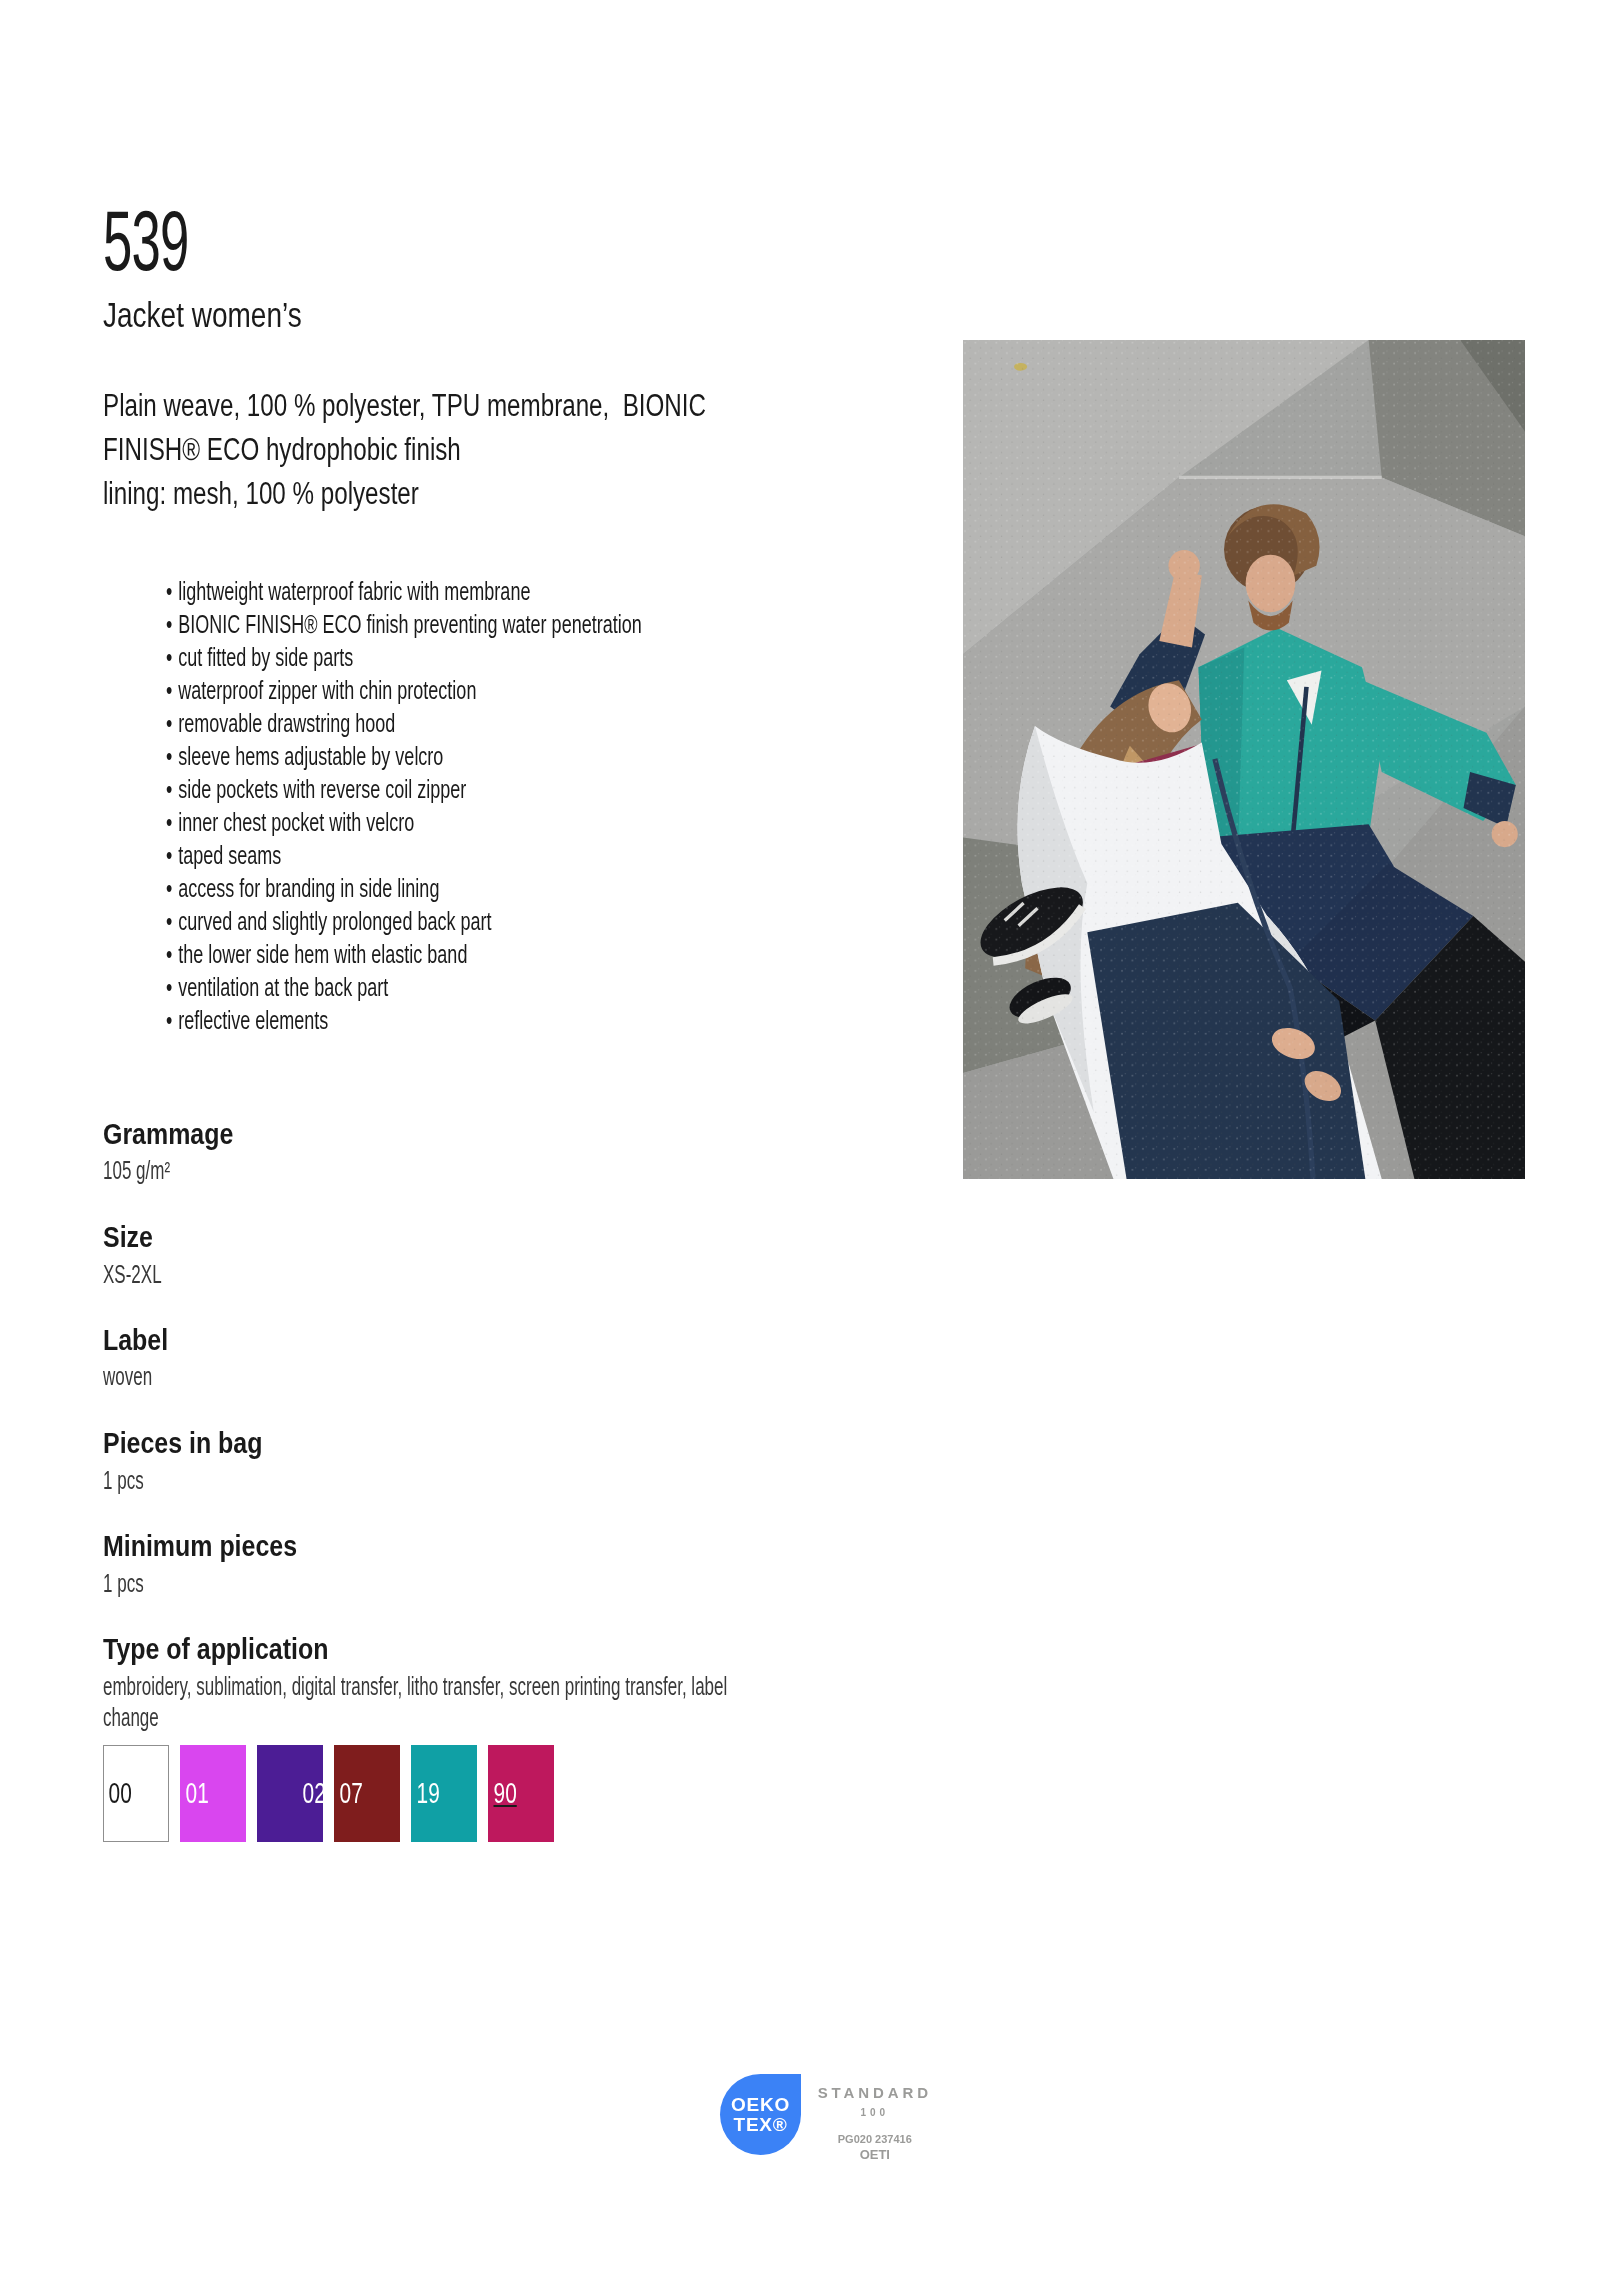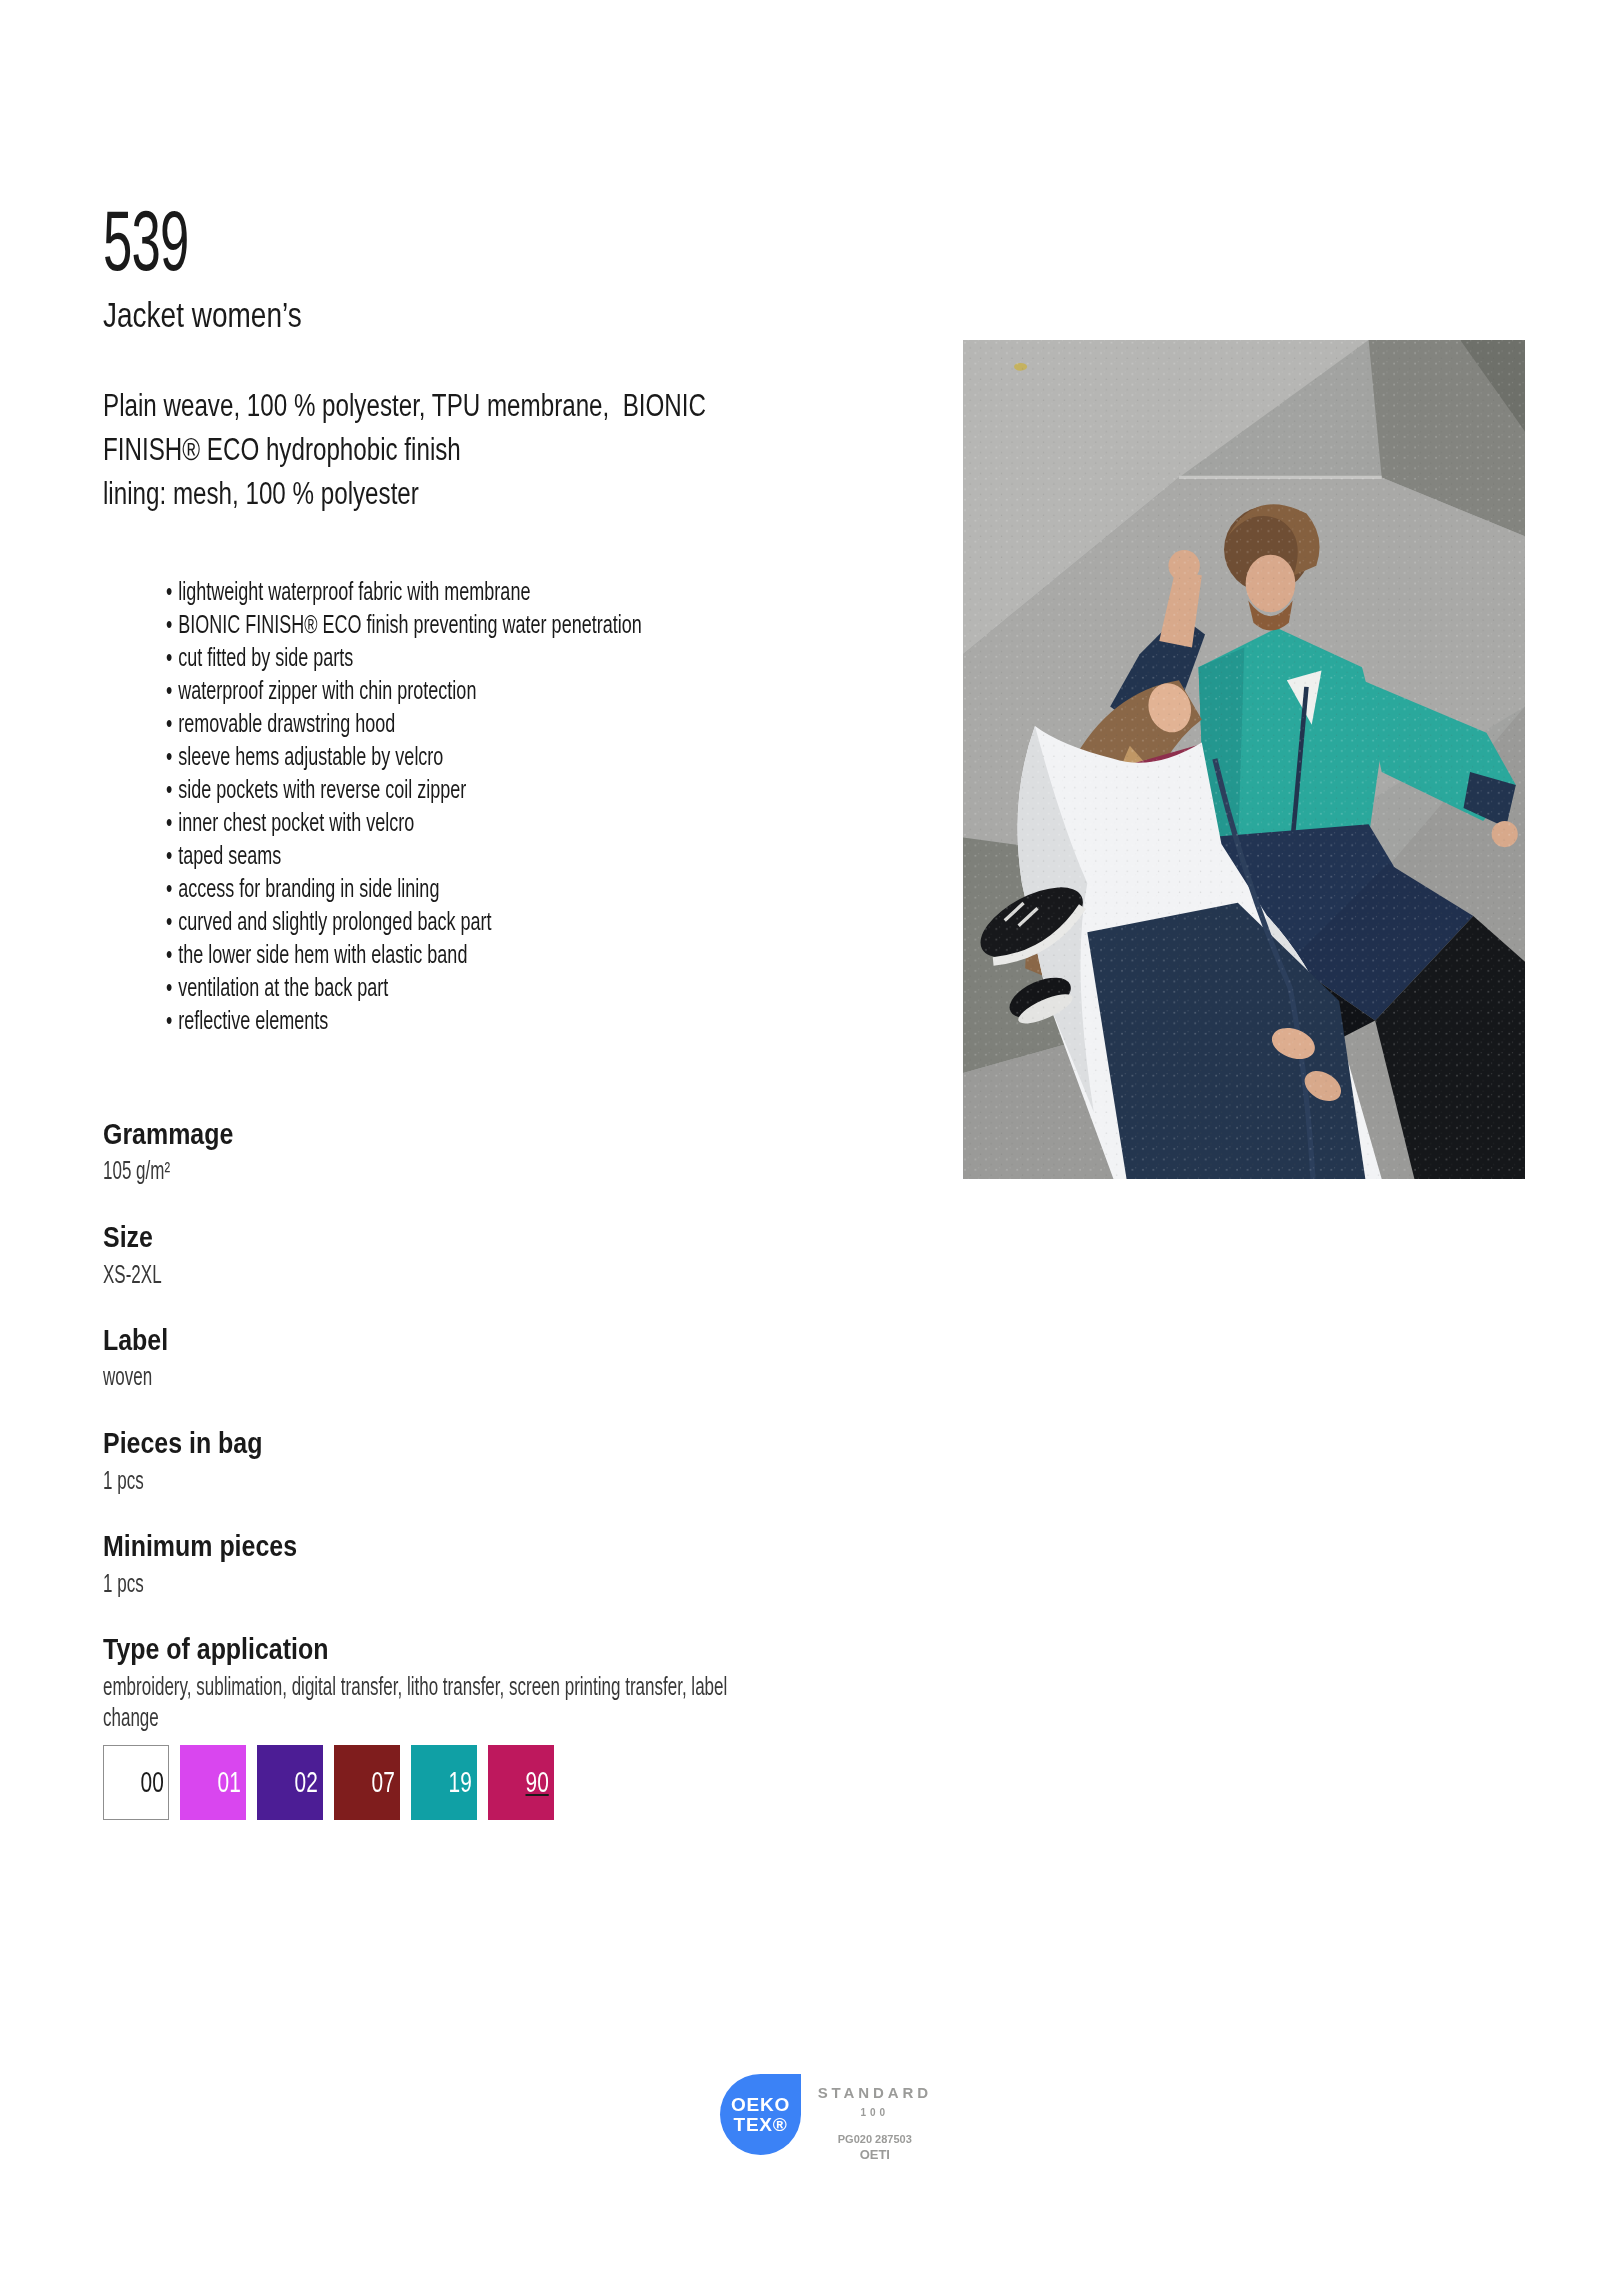--- a/index.html
+++ b/index.html
@@ -18,21 +18,21 @@
          font-size:25px;line-height:33px;transform:scaleX(0.72);transform-origin:0 0;}
   .features li{margin:0;padding:0;white-space:nowrap;}
   .features li::before{content:"•";display:inline-block;width:17px;}
 
   .spec-label{left:103px;font-size:29px;line-height:30px;font-weight:700;
          transform:scaleX(0.86);white-space:nowrap;}
   .spec-value{left:103px;width:1178px;font-size:25px;line-height:31px;font-weight:400;
          color:#383838;transform:scaleX(0.68);white-space:pre-wrap;}
 
   .swatches{left:103px;top:1745px;display:flex;gap:11px;}
-  .swatch{width:66px;height:75px;display:flex;align-items:center;justify-content:flex-end;
+  .swatch{width:66px;height:97px;display:flex;align-items:center;justify-content:flex-start;
           border:1.3px solid transparent;box-sizing:border-box;}
   .swatch-label{font-size:29px;font-weight:400;transform:scaleX(0.72);transform-origin:center;}
 
   .photo{left:963px;top:340px;width:562px;height:839px;background:#a2a3a1;overflow:hidden;}
   .photo svg{display:block;width:100%;height:100%;}
 
   .oeko{left:720px;top:2074px;display:flex;align-items:flex-start;}
   .oeko-drop{width:81px;height:81px;background:#3b82f6;border-radius:50% 0 50% 50%;
              display:flex;flex-direction:column;align-items:center;justify-content:center;
              color:#ffffff;flex:0 0 auto;}
@@ -176,19 +176,19 @@
   </div>
 
   <div class="abs oeko">
     <div class="oeko-drop">
       <div class="l1">OEKO</div>
       <div class="l2">TEX®</div>
     </div>
     <div class="oeko-text">
       <div class="oeko-std">STANDARD</div>
       <div class="oeko-100">100</div>
-      <div class="oeko-code">PG020 287503</div>
+      <div class="oeko-code">PG020 237416</div>
       <div class="oeko-inst">OETI</div>
     </div>
   </div>
 
 </div>
 
 
 </body></html>

